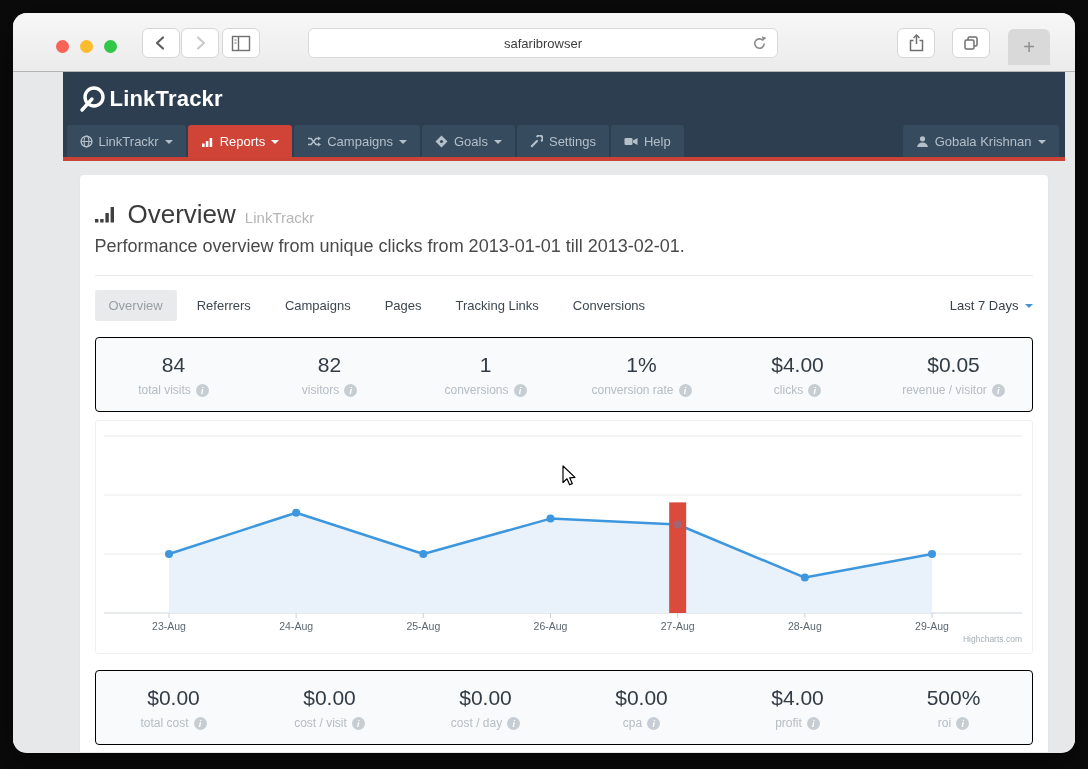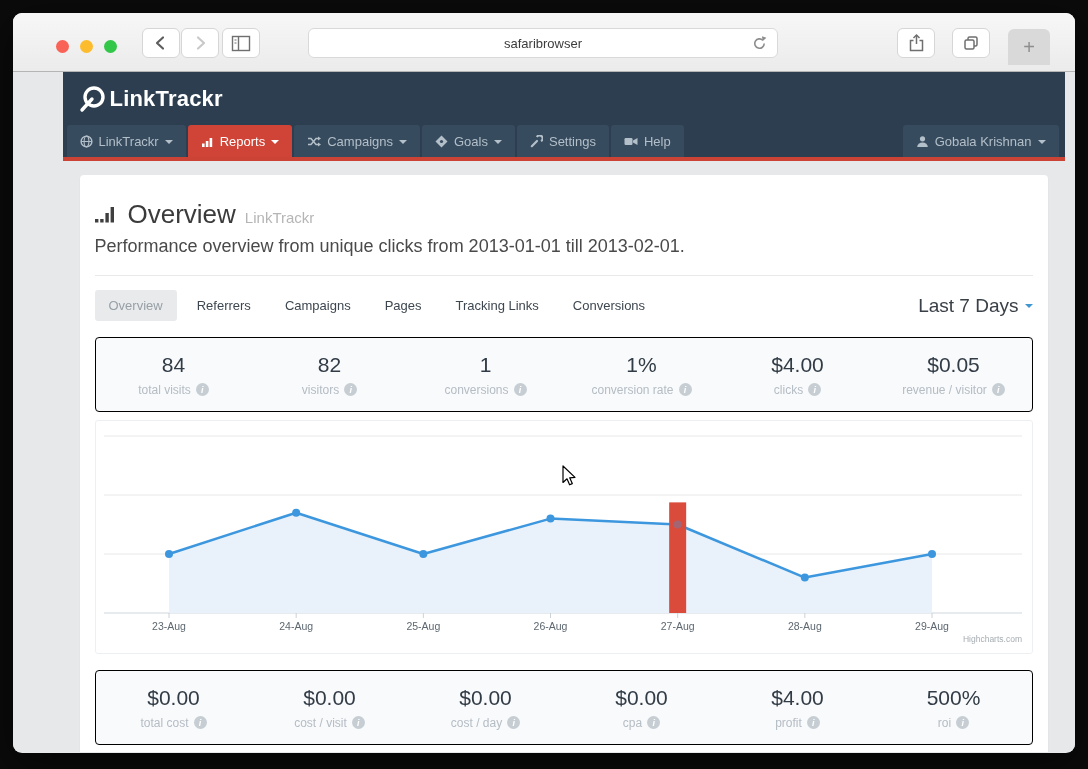--- a/index.html
+++ b/index.html
@@ -1,18 +1,18 @@
 <!DOCTYPE html>
 <html><head>
 <meta charset="utf-8">
 <style>
   * { margin:0; padding:0; box-sizing:border-box; }
   html,body { width:1088px; height:769px; background:#0b0b0b; font-family:"Liberation Sans","DejaVu Sans",sans-serif; overflow:hidden; }
 
-  .window { position:absolute; left:13px; top:13px; width:1062px; height:740px; border-radius:9px; overflow:hidden; background:#e8e9eb; box-shadow:0 10px 40px rgba(0,0,0,.6); }
+  .window { position:absolute; left:13px; top:13px; width:1062px; height:740px; border-radius:14px; overflow:hidden; background:#e8e9eb; box-shadow:0 10px 40px rgba(0,0,0,.6); }
 
   
   .toolbar { position:relative; height:59px; background:linear-gradient(#f7f7f7,#ebebeb); border-bottom:1px solid #b5b5b5; }
   .lights { position:absolute; left:43px; top:27px; display:flex; gap:11px; }
   .light { width:13px; height:13px; border-radius:50%; }
   .light.red { background:#f96256; }
   .light.yellow { background:#fdbc2e; }
   .light.green { background:#32c748; }
   .tbtn { position:absolute; top:15px; height:30px; width:38px; background:#fff; border:1px solid #d6d6d6; border-radius:6px; display:flex; align-items:center; justify-content:center; }
   .urlbar { position:absolute; left:295px; top:15px; width:470px; height:30px; background:#fff; border:1px solid #d9d9d9; border-radius:6px; display:flex; align-items:center; justify-content:center; font-size:13px; color:#3c3c3c; }
@@ -39,27 +39,27 @@
   .card-head { padding:24px 15px 0 15px; }
   .page-title { display:flex; align-items:baseline; gap:9px; }
   .page-title .ttl { font-size:26px; color:#3b3b3b; }
   .page-title .sub-brand { font-size:15px; color:#b5b5b5; }
   .page-sub { margin-top:6px; font-size:18px; color:#4a4a4a; }
   .head-divider { border:none; border-top:1px solid #e9e9e9; margin:18px 0 0 0; }
 
   .tabs-row { display:flex; align-items:center; padding:14px 15px 0 15px; }
   .tab { font-size:13px; color:#3e4750; padding:8px 14px; border-radius:3px; margin-right:6px; cursor:pointer; }
   .tab.active { background:#e8eaec; color:#98a0a7; }
-  .range-select { margin-left:auto; display:flex; align-items:center; gap:6px; font-size:19px; color:#3a4047; cursor:pointer; }
+  .range-select { margin-left:auto; display:flex; align-items:center; gap:6px; font-size:13px; color:#3a4047; cursor:pointer; }
   .range-select .caret { border-top-color:#3f96d1; }
 
   .stats-box { margin:16px 15px 0 15px; background:#f9fafb; border:1px solid #000000; border-radius:4px; display:flex; }
   .stat { flex:1; text-align:center; padding:15px 0 14px 0; }
   .stat .val { font-size:21px; color:#323c46; }
-  .stat .lbl { margin-top:6px; font-size:12px; color:#b4bcc4; display:flex; align-items:flex-start; justify-content:center; gap:5px; }
+  .stat .lbl { margin-top:6px; font-size:12px; color:#b4bcc4; display:flex; align-items:flex-end; justify-content:center; gap:5px; }
   .info-dot { display:inline-flex; align-items:center; justify-content:center; width:13px; height:13px; border-radius:50%; background:#c6ced4; color:#fff; font-size:9px; font-weight:bold; font-style:italic; }
   .info-dot::after { content:"i"; }
 
   .chart-box { margin:8px 15px 0 15px; border:1px solid #edf0f2; border-radius:3px; background:#fff; height:234px; position:relative; }
 
   .cursor { position:absolute; left:548px; top:452px; pointer-events:none; z-index:50; }
 </style>
 </head>
 <body>
 

